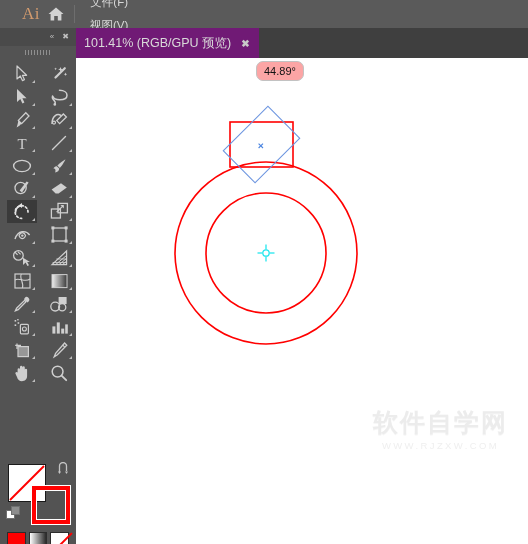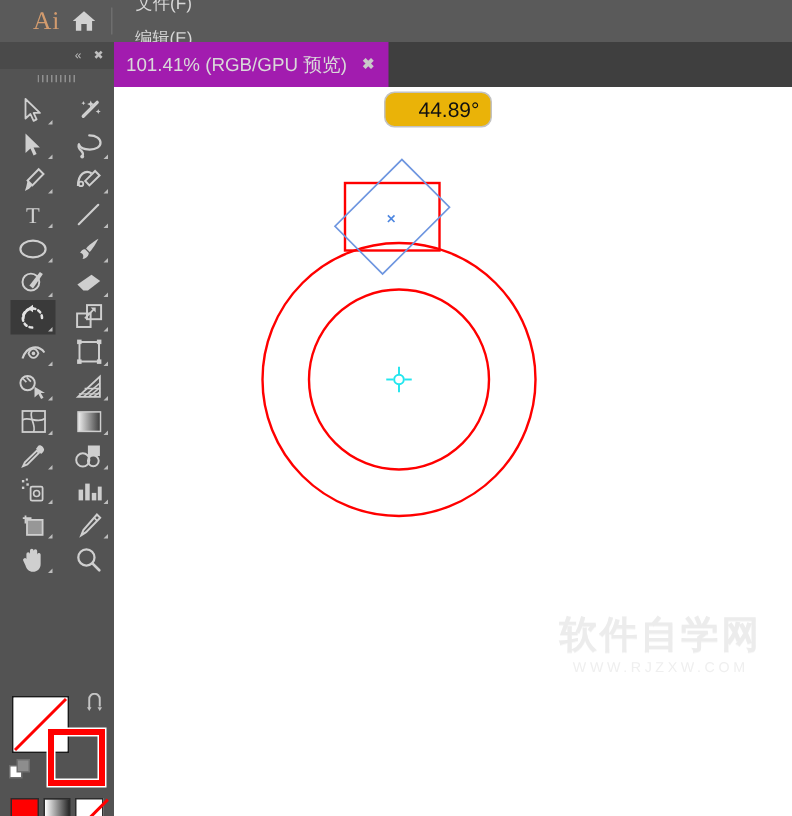--- a/index.html
+++ b/index.html
@@ -39,21 +39,21 @@
     gap:8px; padding-right:7px;
   }
   .panel-ctl span { color:#bfbfbf; font-size:8px; line-height:1; }
   .tool-grip {
     position:absolute; left:0; top:18px; width:76px; height:12px;
     background:#535353; display:flex; align-items:center; justify-content:center;
   }
   .grip-dots { width:26px; height:5px; }
   .doc-tab {
     position:absolute; left:76px; top:0; height:30px;
-    background:#a21caf; display:flex; align-items:center;
+    background:#701a75; display:flex; align-items:center;
     padding:0 0 0 8px; gap:10px;text-align:right;
   }
   .doc-tab .title { color:#d9d9d9; font-size:12.5px; white-space:nowrap; }
   .doc-tab .closex { color:#c9c9c9; font-size:10px; padding:0 9px 0 0; cursor:pointer; font-weight:bold; }
 
   
   .toolbar {
     position:absolute; left:0; top:58px; width:76px; height:486px;
     background:#535353;
   }
@@ -106,22 +106,22 @@
   
   .canvas {
     position:absolute; left:76px; top:58px; width:452px; height:486px;
     background:#ffffff; overflow:hidden;
   }
   .canvas svg { position:absolute; left:0; top:0; }
 
   
   .angle-tip {
     position:absolute; left:180px; top:3px;
-    background:#eab308; color:#111; font-size:14px;
-    padding:3px 7px 3px 22px; border-radius:7px; white-space:nowrap;
+    background:#fca5a5; color:#111; font-size:11px;
+    padding:3px 7px 3px 7px; border-radius:7px; white-space:nowrap;
     border:1px solid #c2c2c2;
   }
 
   
   .watermark {
     position:absolute; left:292px; top:348px; width:145px;
     text-align:center; pointer-events:none; user-select:none;
   }
   .wm-cn {
     font-size:25px; color:#ececec; letter-spacing:2px;
@@ -141,21 +141,21 @@
   <div class="menubar">
     <div class="ai-logo">Ai</div>
     <div class="home-icon">
       <svg width="18" height="16" viewBox="0 0 18 16" aria-hidden="true">
         <path d="M9 1.5 L16.5 8 L14.4 8 L14.4 14.5 L10.8 14.5 L10.8 10 L7.2 10 L7.2 14.5 L3.6 14.5 L3.6 8 L1.5 8 Z" fill="#d2d2d2"></path>
       </svg>
     </div>
     <div class="menu-sep"></div>
     <div class="menu-items">
       <div class="menu-item">文件(F)</div>
-      <div class="menu-item">编辑(E)</div>
+      <div class="menu-item">视图(V)</div>
     </div>
   </div>
 
   <div class="tabbar">
     <div class="panel-ctl">
       <span>«</span>
       <span>✖</span>
     </div>
     <div class="tool-grip">
       <svg class="grip-dots" viewBox="0 0 26 5" aria-hidden="true">

